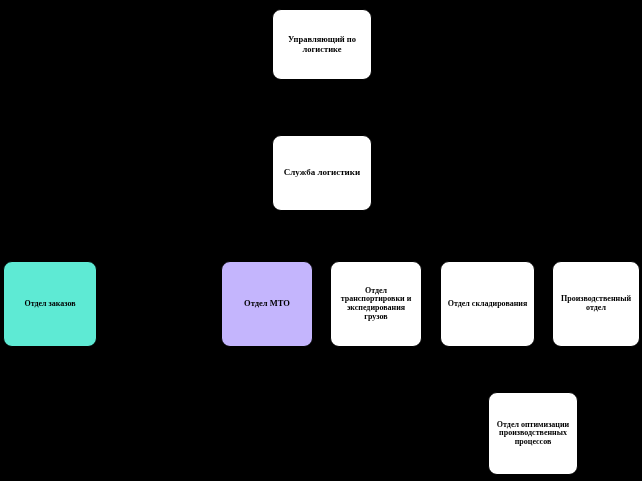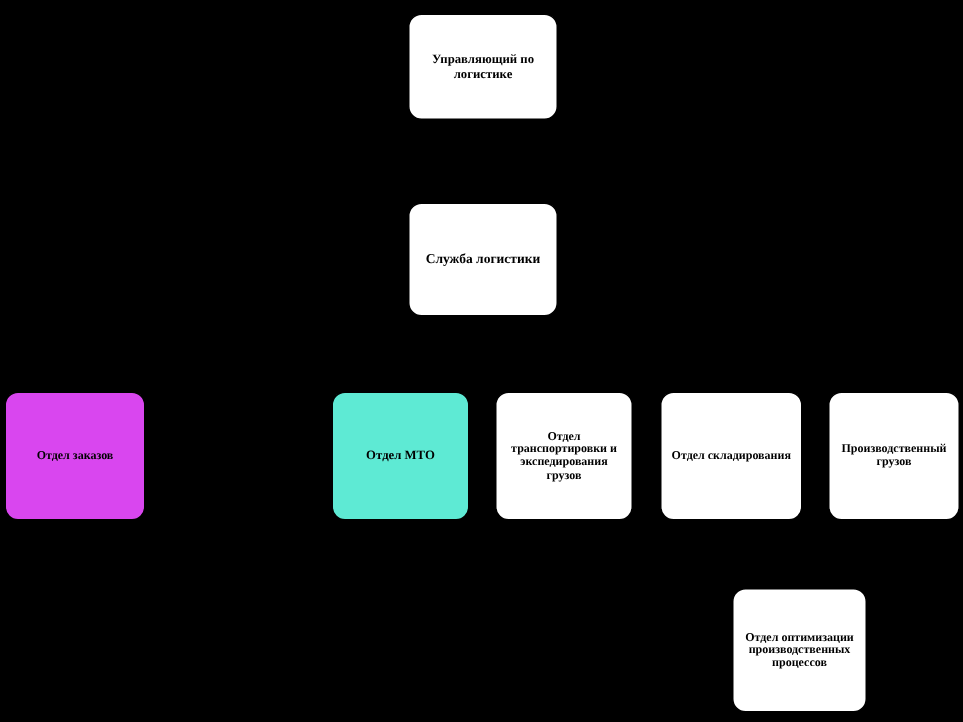--- a/index.html
+++ b/index.html
@@ -55,31 +55,31 @@
     <div class="connector" style="left: 376px; top: 236px; width: 1px; height: 25px; background: rgb(0, 0, 0);"></div>
     <div class="connector" style="left: 487px; top: 236px; width: 1px; height: 25px; background: rgb(0, 0, 0);"></div>
     <div class="connector" style="left: 596px; top: 236px; width: 1px; height: 25px; background: rgb(0, 0, 0);"></div>
     <div class="connector" style="left: 533px; top: 347px; width: 1px; height: 45px; background: rgb(0, 0, 0);"></div>
     <div class="node" style="left: 272px; top: 9px; width: 100px; height: 71px; background: rgb(255, 255, 255); color: rgb(0, 0, 0); font-size: 8.5px;">
       <span class="node-label">Управляющий по логистике</span>
     </div>
     <div class="node" style="left: 272px; top: 135px; width: 100px; height: 76px; background: rgb(255, 255, 255); color: rgb(0, 0, 0); font-size: 9px; justify-content: center;">
       <span class="node-label">Служба логистики</span>
     </div>
-    <div class="node" style="left: 3px; top: 261px; width: 94px; height: 86px; background: #d946ef; color: rgb(0, 0, 0); font-size: 8px; text-align: center;">
+    <div class="node" style="left: 3px; top: 261px; width: 94px; height: 86px; background: #5eead4; color: rgb(0, 0, 0); font-size: 8px; text-align: center;">
       <span class="node-label">Отдел заказов</span>
     </div>
-    <div class="node" style="left: 221px; top: 261px; width: 92px; height: 86px; background: #5eead4; color: rgb(0, 0, 0); font-size: 8.5px;">
+    <div class="node" style="left: 221px; top: 261px; width: 92px; height: 86px; background: #c4b5fd; color: rgb(0, 0, 0); font-size: 8.5px;">
       <span class="node-label">Отдел МТО</span>
     </div>
     <div class="node" style="left: 330px; top: 261px; width: 92px; height: 86px; background: rgb(255, 255, 255); color: rgb(0, 0, 0); font-size: 8px;">
       <span class="node-label">Отдел транспортировки и экспедирования грузов</span>
     </div>
     <div class="node" style="left: 440px; top: 261px; width: 95px; height: 86px; background: rgb(255, 255, 255); color: rgb(0, 0, 0); font-size: 8px; justify-content: flex-end;">
       <span class="node-label">Отдел складирования</span>
     </div>
     <div class="node" style="left: 552px; top: 261px; width: 88px; height: 86px; background: rgb(255, 255, 255); color: rgb(0, 0, 0); font-size: 8px;">
-      <span class="node-label">Производственный грузов</span>
+      <span class="node-label">Производственный отдел</span>
     </div>
     <div class="node" style="left: 488px; top: 392px; width: 90px; height: 83px; background: rgb(255, 255, 255); color: rgb(0, 0, 0); font-size: 8px; justify-content: center;">
       <span class="node-label">Отдел оптимизации производственных процессов</span>
     </div>
   </div>
 
 </body></html>

